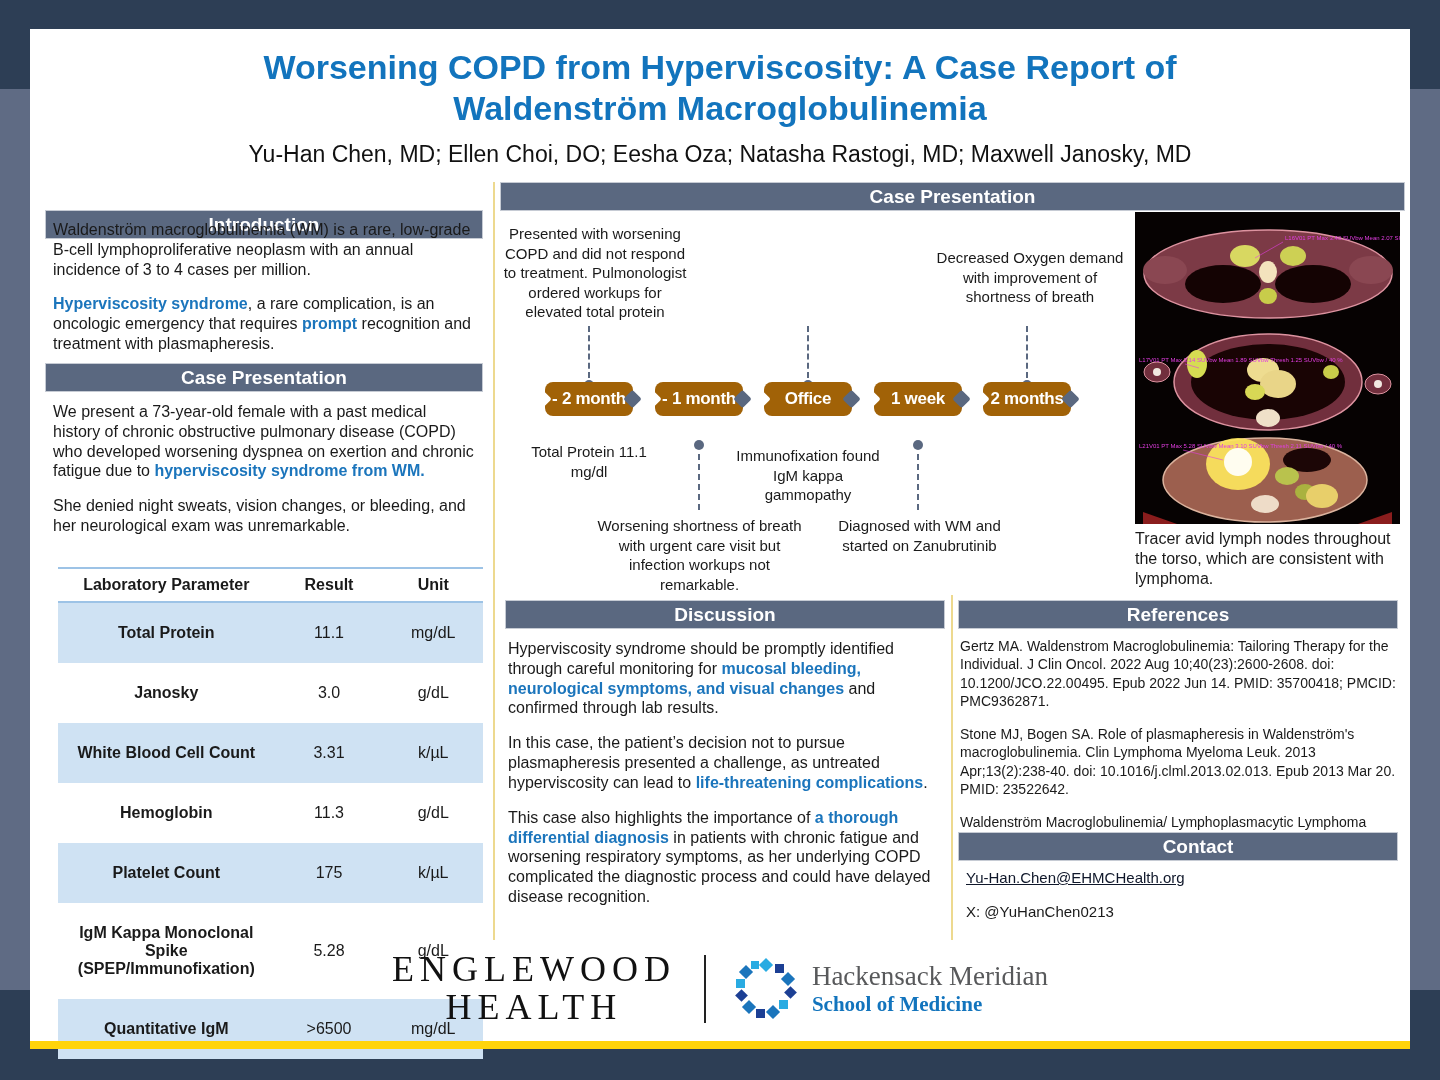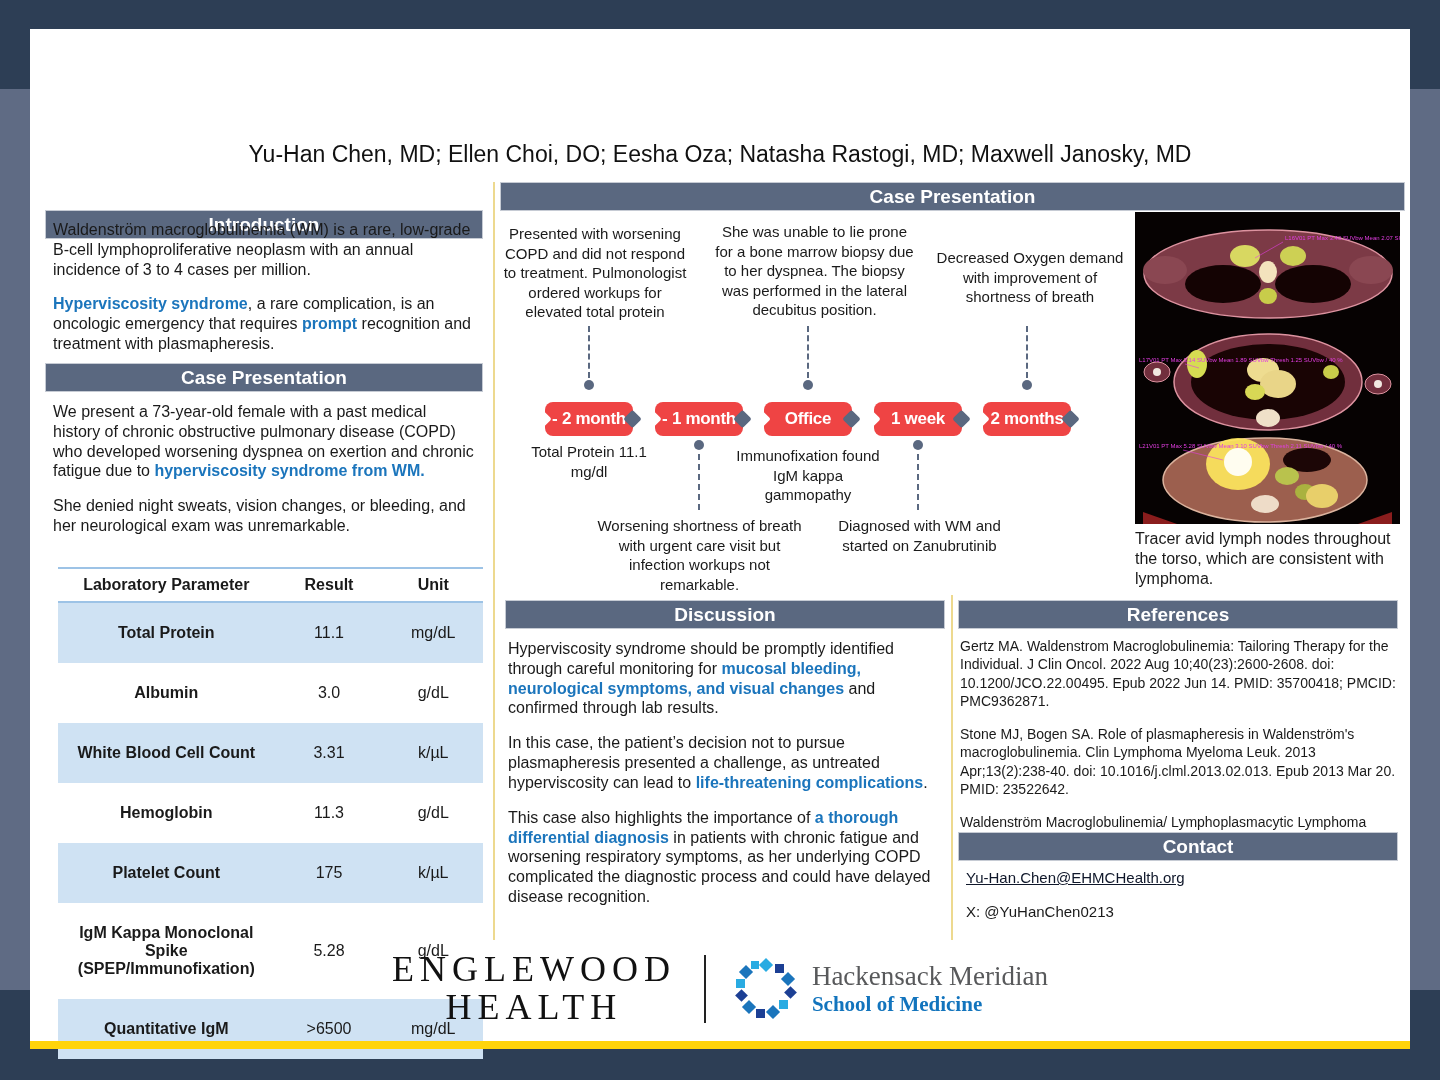--- a/index.html
+++ b/index.html
@@ -46,21 +46,21 @@
   .bar-main{top:153px;left:470px;width:905px;}
 
   
   .vdiv{position:absolute;width:2px;background:#EDD98F;}
   .vdiv-1{left:463px;top:153px;height:758px;}
   .vdiv-2{left:921px;top:566px;height:345px;}
 
   
   .timeline{position:absolute;left:470px;top:185px;width:640px;height:420px;}
   .tl-note{position:absolute;font-size:15px;line-height:1.3;text-align:center;}
-  .tl-box{position:absolute;top:188px;height:34px;width:88px;background:#ef4444;border-radius:8px;
+  .tl-box{position:absolute;top:168px;height:34px;width:88px;background:#a16207;border-radius:8px;
     color:#fff;font-weight:bold;font-size:17px;letter-spacing:-0.3px;
     display:flex;align-items:center;justify-content:center;}
   .tl-box::after{content:"";position:absolute;right:-6px;top:50%;width:13px;height:13px;
     background:#5A6880;transform:translateY(-50%) rotate(45deg);border-radius:2px;}
   .tl-box::before{content:"";position:absolute;left:-9px;top:50%;width:13px;height:13px;
     background:#fff;transform:translateY(-50%) rotate(45deg);border-radius:2px;}
   .tl-dot{position:absolute;width:10px;height:10px;border-radius:50%;background:#5A6880;}
   .tl-dash{position:absolute;width:0;border-left:2px dashed #5A6880;}
 
   
@@ -88,20 +88,24 @@
   .hm-text .l2{font-family:"Liberation Serif", serif;font-size:21px;font-weight:bold;color:#1274BD;}
 </style>
 </head>
 <body>
 
 <div class="bg-top"></div>
 <div class="bg-bottom"></div>
 
 <div class="poster">
 
+  <div class="title">
+    <div>Worsening COPD from Hyperviscosity: A Case Report of</div>
+    <div>Waldenström Macroglobulinemia</div>
+  </div>
   <div class="authors">Yu-Han Chen, MD; Ellen Choi, DO; Eesha Oza; Natasha Rastogi, MD; Maxwell Janosky, MD</div>
 
   <div class="vdiv vdiv-1"></div>
   <div class="vdiv vdiv-2"></div>
 
   <div class="col-left">
     <div class="sec-bar bar-intro">Introduction</div>
     <div class="intro-text body-text">
       <p>Waldenström macroglobulinemia (WM) is a rare, low-grade B-cell lymphoproliferative neoplasm with an annual incidence of 3 to 4 cases per million.</p>
       <p><span class="hl">Hyperviscosity syndrome</span><span>, a rare complication, is an oncologic emergency that requires </span><span class="hl">prompt</span><span> recognition and treatment with plasmapheresis.</span></p>
@@ -121,21 +125,21 @@
           <th class="c3">Unit</th>
         </tr>
       </thead>
       <tbody>
         <tr>
             <td class="param">Total Protein</td>
             <td>11.1</td>
             <td>mg/dL</td>
           </tr>
         <tr>
-            <td class="param">Albumin</td>
+            <td class="param">Janosky</td>
             <td>3.0</td>
             <td>g/dL</td>
           </tr>
         <tr>
             <td class="param">White Blood Cell Count</td>
             <td>3.31</td>
             <td>k/µL</td>
           </tr>
         <tr>
             <td class="param">Hemoglobin</td>
@@ -164,21 +168,20 @@
           </tr>
       </tbody>
     </table>
   </div>
 
   <div class="sec-bar bar-main">Case Presentation</div>
 
   <div class="timeline">
 
     <div class="tl-note" style="left:0;top:10px;width:190px;">Presented with worsening COPD and did not respond to treatment. Pulmonologist ordered workups for elevated total protein</div>
-    <div class="tl-note" style="left:212px;top:8px;width:205px;">She was unable to lie prone for a bone marrow biopsy due to her dyspnea. The biopsy was performed in the lateral decubitus position.</div>
     <div class="tl-note" style="left:430px;top:34px;width:200px;">Decreased Oxygen demand with improvement of shortness of breath</div>
 
     <div class="tl-dash" style="left:88px;top:112px;height:52px;"></div>
     <div class="tl-dash" style="left:307px;top:112px;height:52px;"></div>
     <div class="tl-dash" style="left:526px;top:112px;height:52px;"></div>
     <div class="tl-dot" style="left:84px;top:166px;"></div>
     <div class="tl-dot" style="left:303px;top:166px;"></div>
     <div class="tl-dot" style="left:522px;top:166px;"></div>
 
     <div class="tl-box" style="left:45px;">- 2 month</div>

